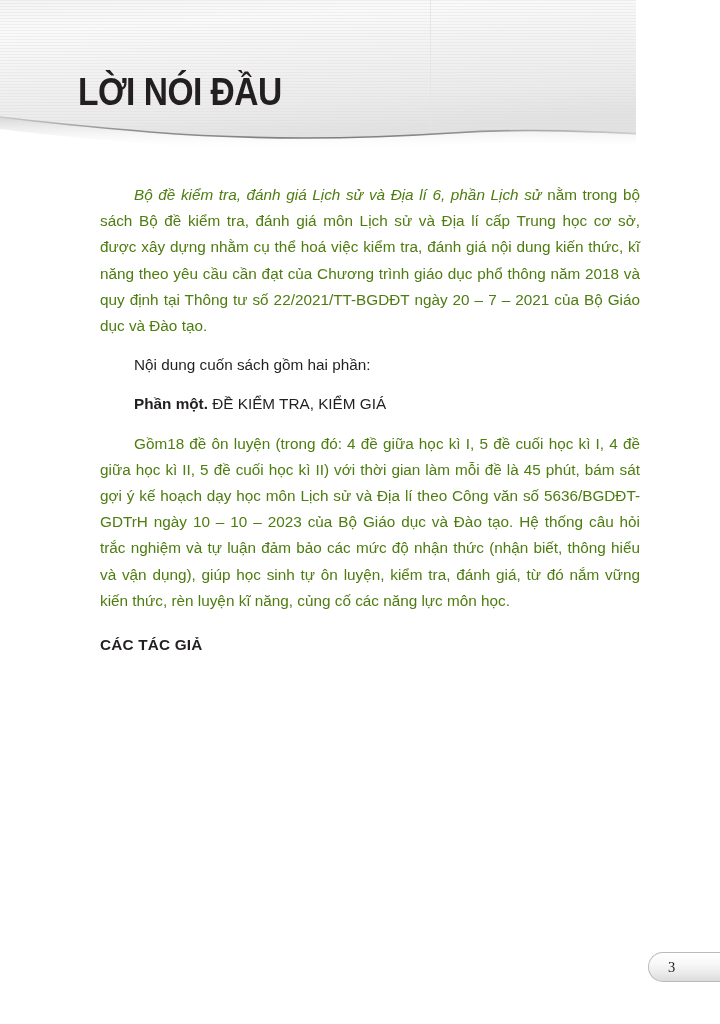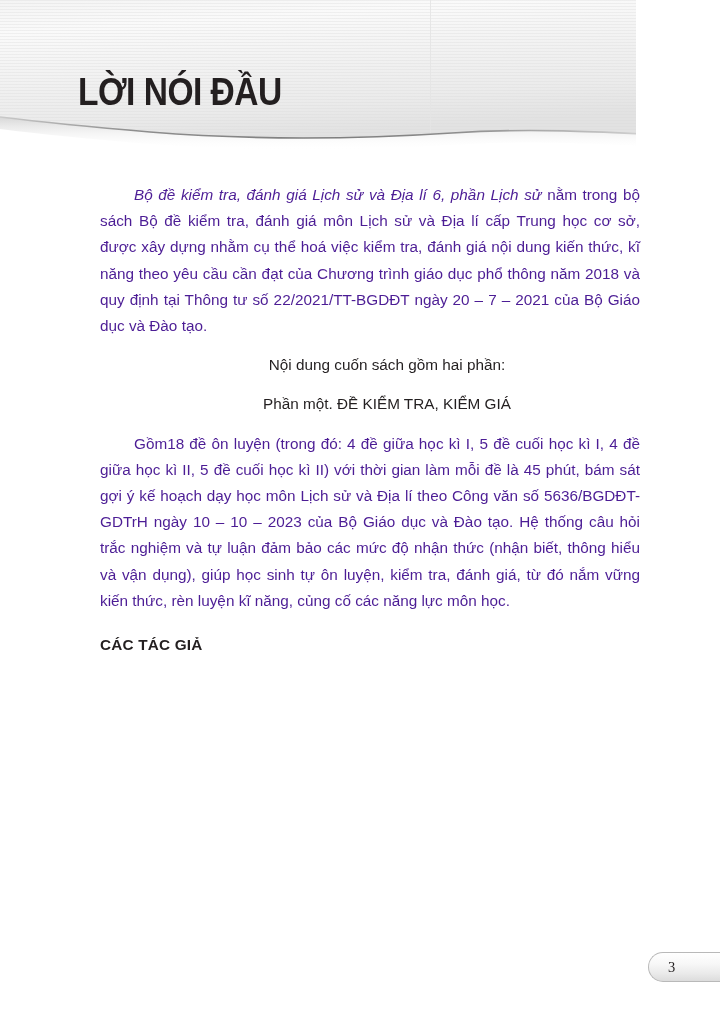--- a/index.html
+++ b/index.html
@@ -53,40 +53,40 @@
     left: 100px;
     top: 182px;
     width: 540px;
   }
   .para {
     margin: 0 0 13px 0;
     font-size: 15.3px;
     line-height: 26.2px;
     text-align: justify;
     text-indent: 34px;
-    color: #4c1d95;
+    color: #4d7c0f;
     -webkit-hyphens: none;
     hyphens: none;
   }
   .para .it {
     font-style: italic;
   }
   .para .bd {
     font-weight: 700;
   }
   .heading-para {
     margin: 0 0 13px 0;
     font-size: 15.3px;
     line-height: 26.2px;
     text-indent: 34px;
-    text-align: center;
+    text-align: left;
     color: #231f20;
   }
   .heading-para .bd {
-    font-weight: 400;
+    font-weight: 700;
   }
 
   #signature {
     margin: 18px 0 0 0;
     font-size: 15.3px;
     line-height: 26px;
     font-weight: 700;
     text-align: left;
     letter-spacing: 0.2px;
     color: #231f20;

